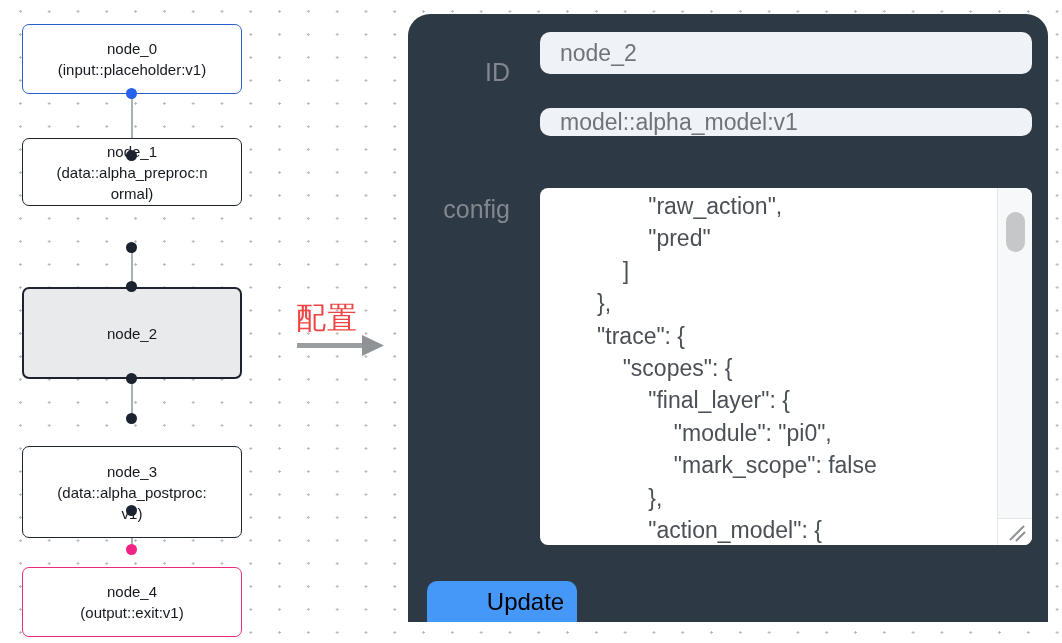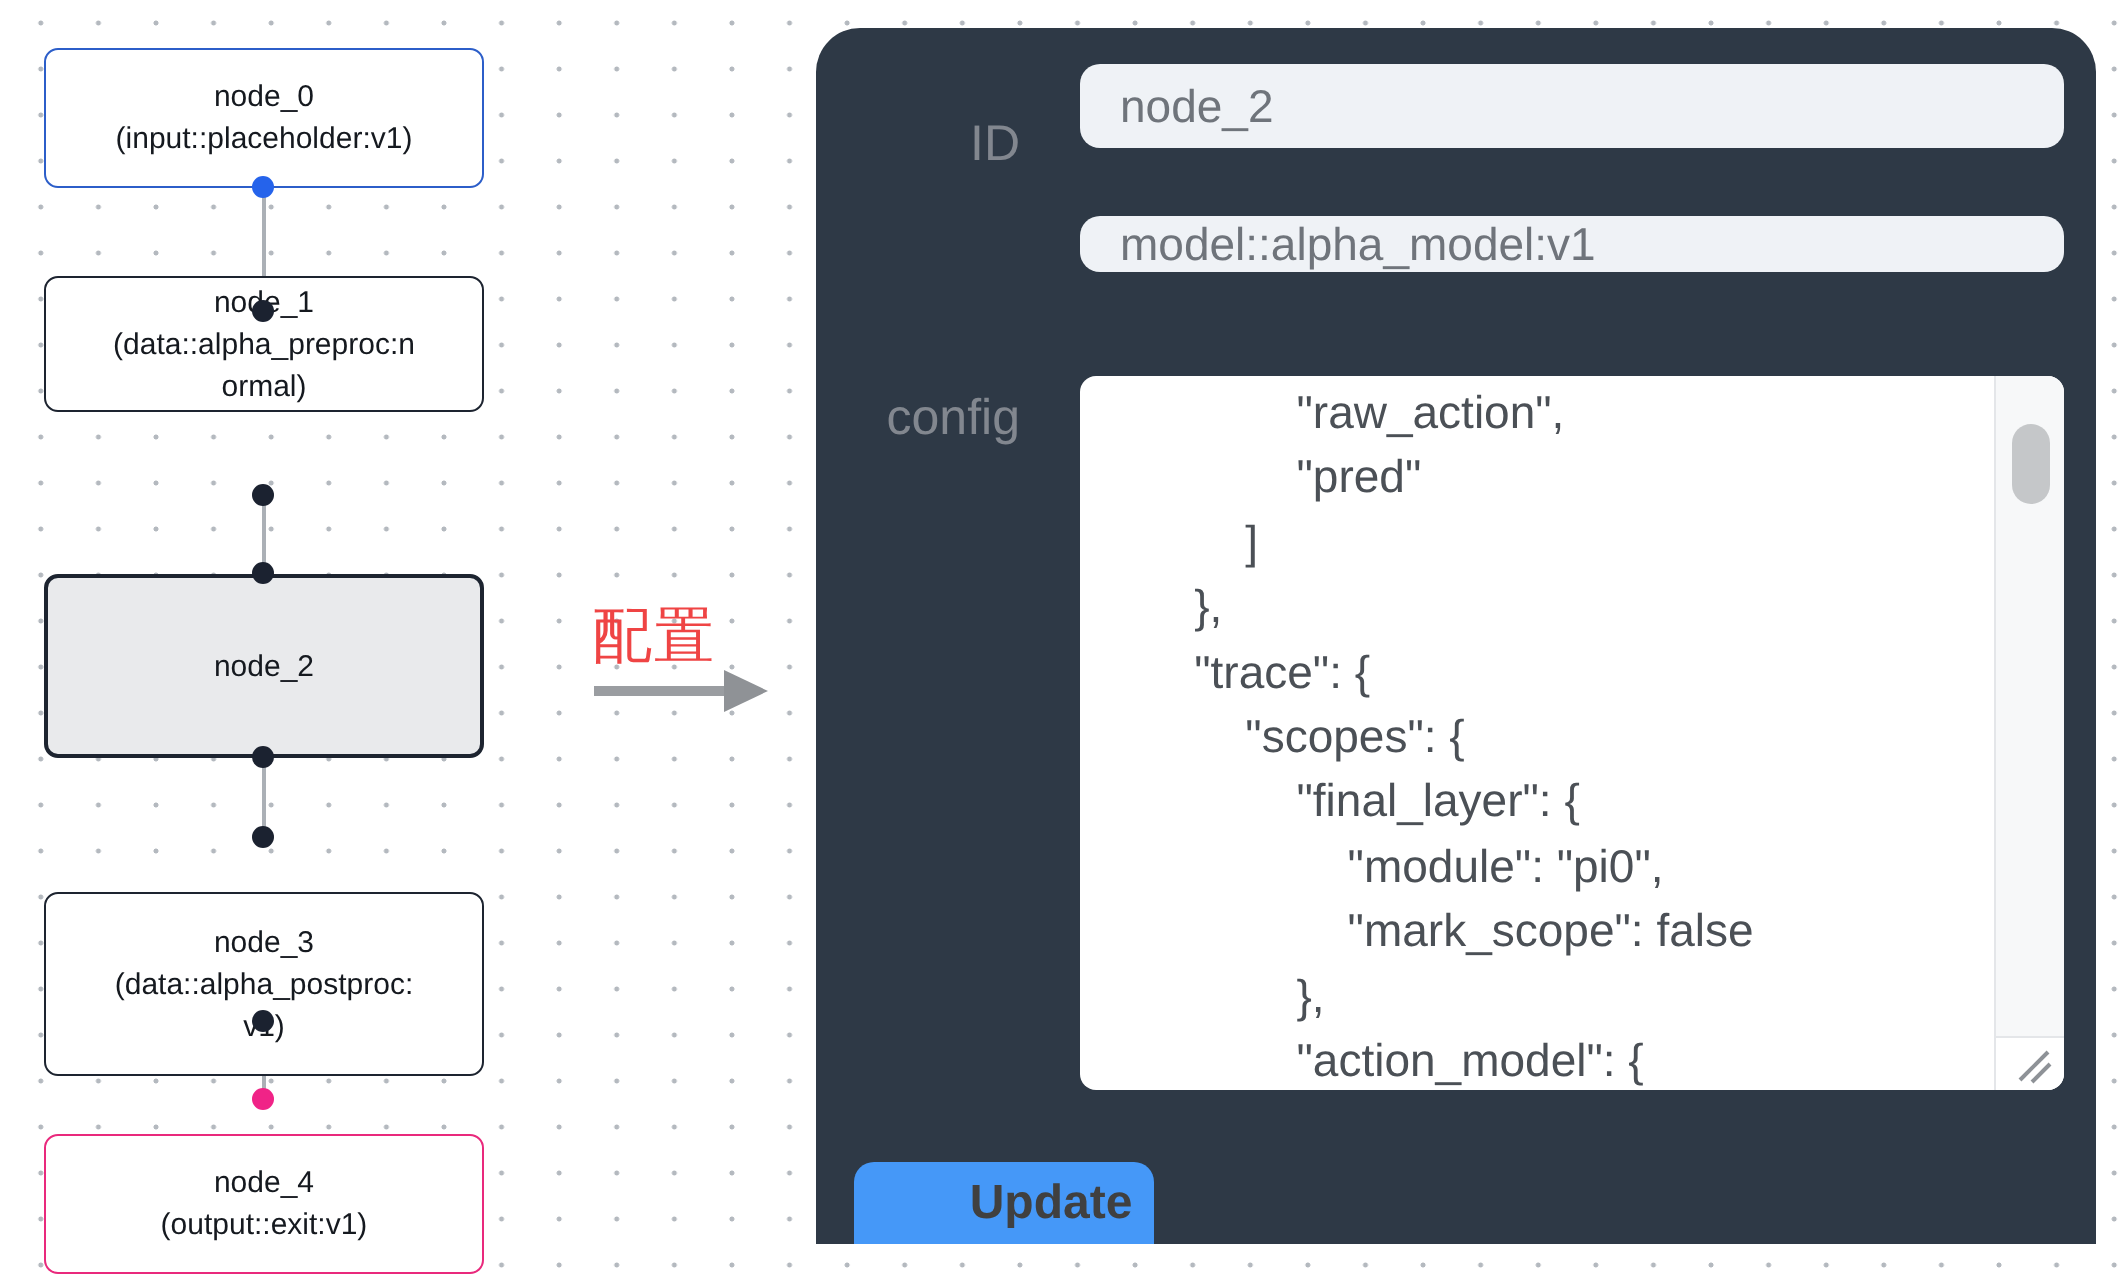--- a/index.html
+++ b/index.html
@@ -98,21 +98,21 @@
   }
   .resize-corner {
     position:absolute; right:0; bottom:0; width:35px; height:27px;
     border-left:1px solid #e4e6e9; border-top:1px solid #e4e6e9;
     background:#ffffff;
   }
 
   .update-btn {
     position:absolute; left:19px; bottom:0; width:150px; height:41px;
     background:#4598f8; border:none; border-radius:10px 10px 0 0;
-    color:#404040; font-size:24px; font-weight:700;
+    color:#000000; font-size:24px; font-weight:400;
     font-family:"Liberation Sans","DejaVu Sans",sans-serif;
     cursor:pointer;
     padding-left:47px;
   }
 </style>
 </head>
 <body>
 
 <div>
 

